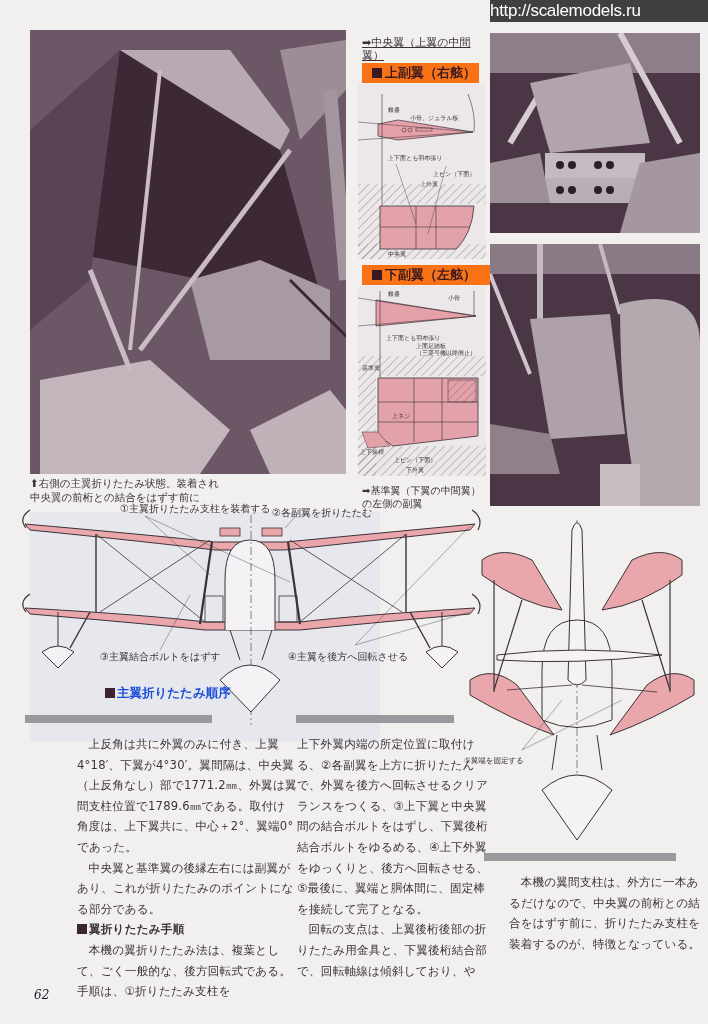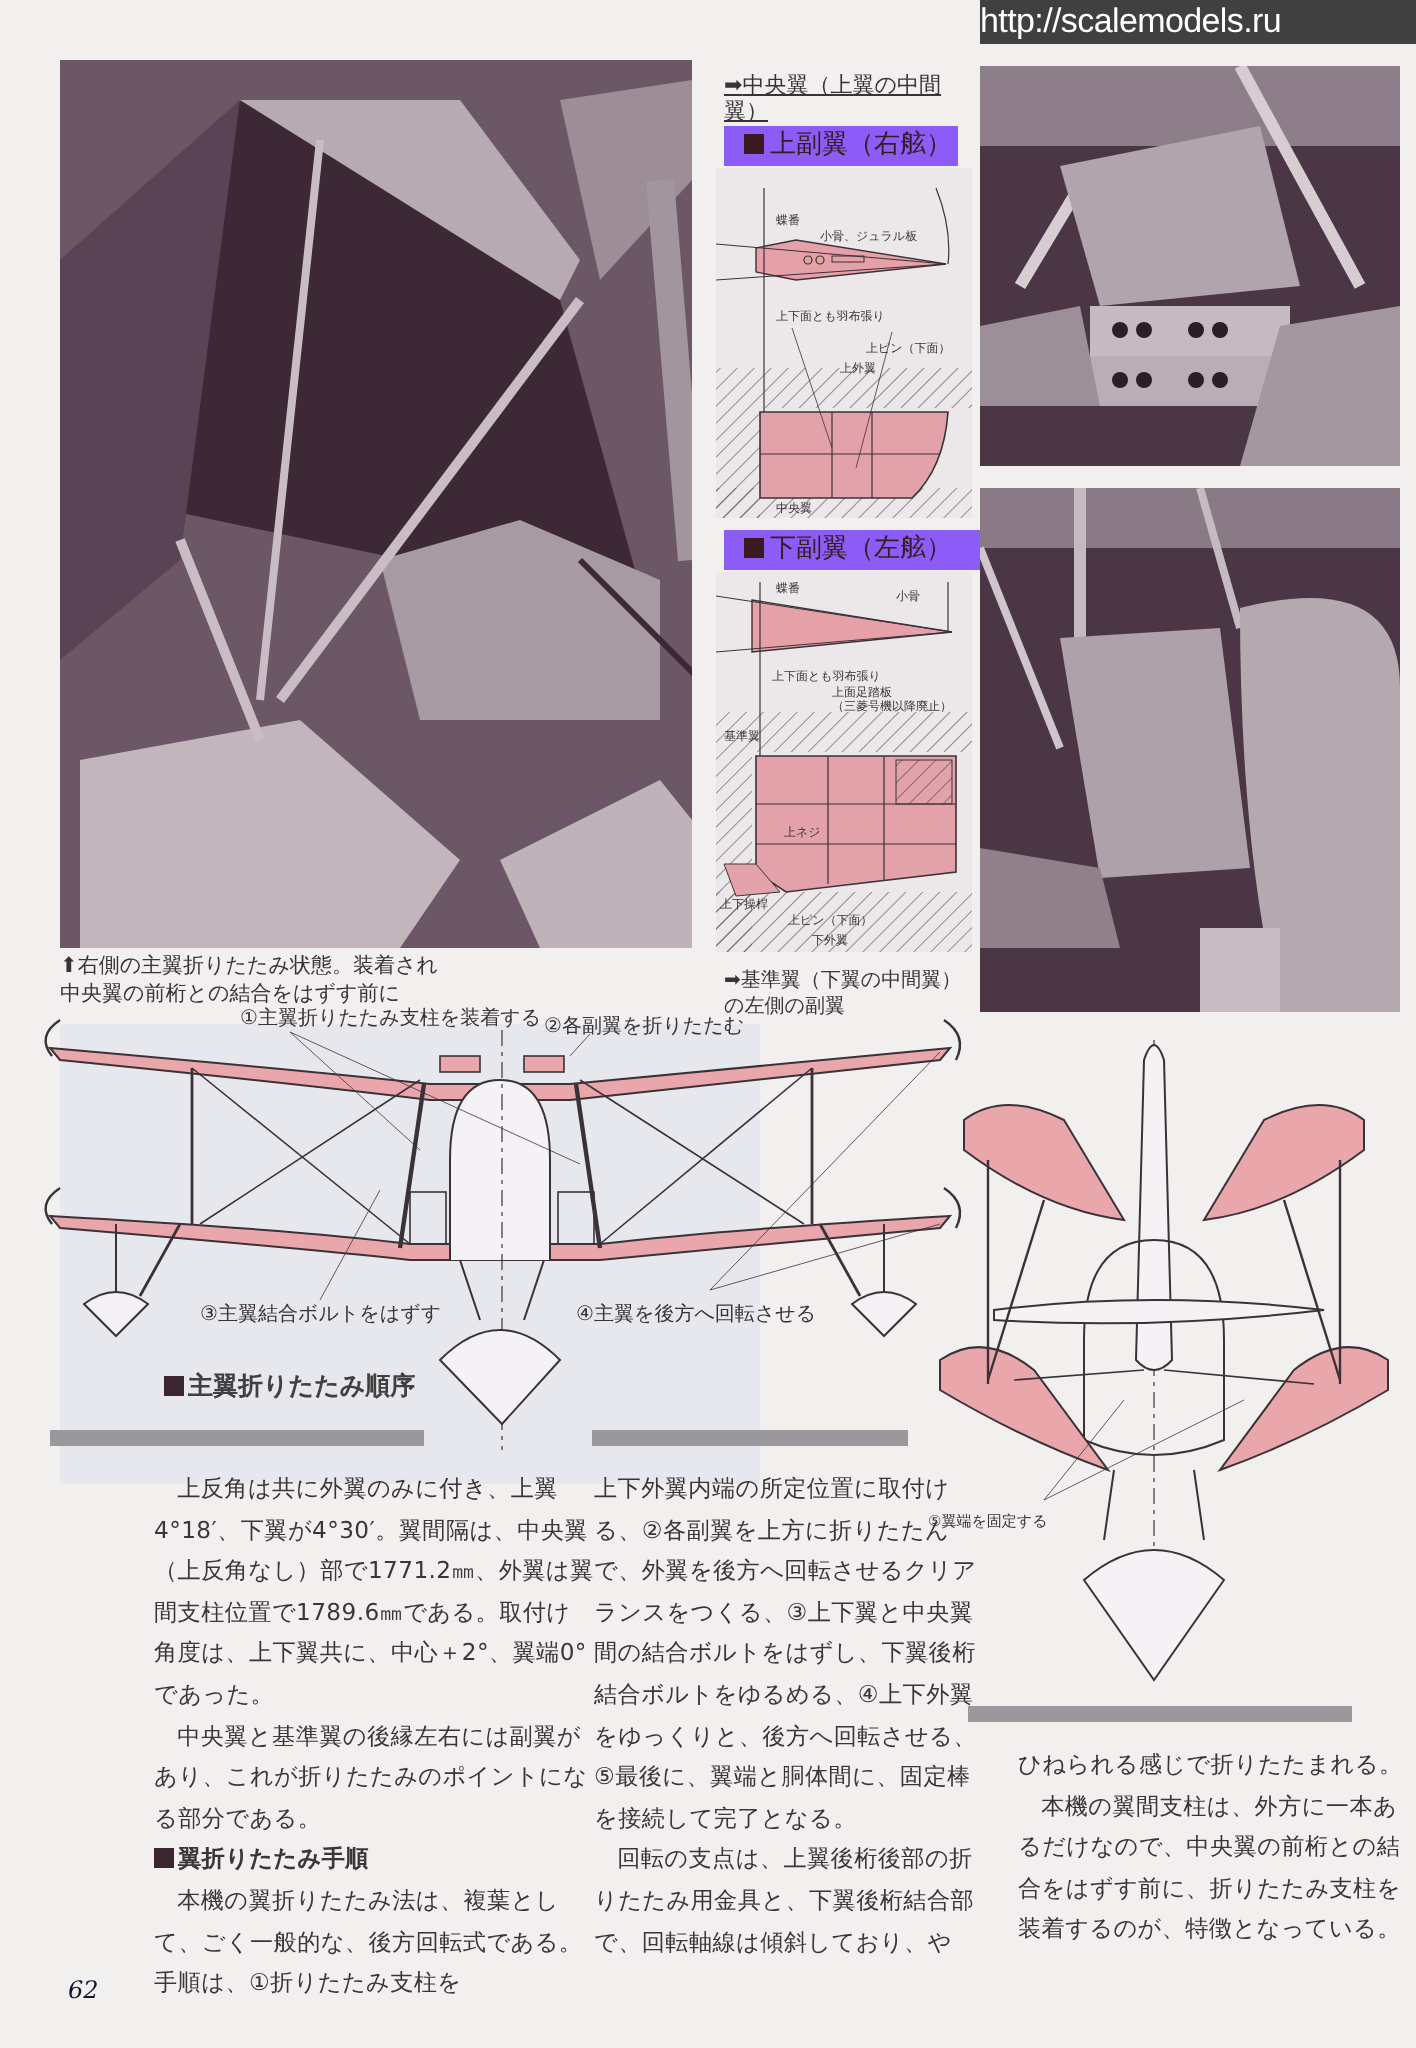--- a/index.html
+++ b/index.html
@@ -17,34 +17,34 @@
   }
   .photo {
     position: absolute; overflow: hidden;
     background: #4a3645;
   }
   .photo svg { display: block; width: 100%; height: 100%; }
   .caption {
     position: absolute; font-size: 10.5px; line-height: 14px; color: #3a3238;
   }
   .red-header {
-    position: absolute; background: #8b5cf6; color: #3a1a20;
-    font-size: 13px; font-weight: normal; line-height: 20px; padding-left: 10px;
+    position: absolute; background: #f97316; color: #3a1a20;
+    font-size: 13px; font-weight: bold; line-height: 20px; padding-left: 10px;
   }
   .red-header .sq { display: inline-block; width: 10px; height: 10px; background: #3a1a20; margin-right: 3px; vertical-align: -1px; }
   .diagram { position: absolute; }
   .diagram svg { display: block; }
   .dlabel { font-size: 6px; fill: #3a3238; font-family: "DejaVu Sans", sans-serif; }
   .blabel { font-size: 10px; fill: #3a3238; font-family: "DejaVu Sans", sans-serif; }
   .bluewash {
     position: absolute; background: #e7e8ee;
   }
   .gray-bar { position: absolute; height: 8px; background: #9a989c; }
   .section-title {
-    position: absolute; font-size: 12.5px; font-weight: bold; color: #404040;
+    position: absolute; font-size: 12.5px; font-weight: bold; color: #1d4ed8; margin-left: 23px;
   }
   .section-title .sq { display: inline-block; width: 10px; height: 10px; background: #3a2530; margin-right: 2px; vertical-align: -1px; }
   .col {
     position: absolute; font-size: 11.6px; line-height: 20.6px; color: #3c3438;
     letter-spacing: 0.2px;
     margin-left: 15px;
   }
   .col p { margin: 0; }
   .col .indent { text-indent: 1em; }
   .col .sub { font-weight: bold; }
@@ -298,17 +298,16 @@
   <p class="sub"><span class="sq"></span><span>翼折りたたみ手順</span></p>
   <p class="indent">本機の翼折りたたみ法は、複葉として、ごく一般的な、後方回転式である。手順は、①折りたたみ支柱を</p>
 </div>
 
 <div class="col" style="left:282px; top:734px; width:200px;">
   <p>上下外翼内端の所定位置に取付ける、②各副翼を上方に折りたたんで、外翼を後方へ回転させるクリアランスをつくる、③上下翼と中央翼間の結合ボルトをはずし、下翼後桁結合ボルトをゆるめる、④上下外翼をゆっくりと、後方へ回転させる、⑤最後に、翼端と胴体間に、固定棒を接続して完了となる。</p>
   <p class="indent">回転の支点は、上翼後桁後部の折りたたみ用金具と、下翼後桁結合部で、回転軸線は傾斜しており、やゝ</p>
 </div>
 
 <div class="col" style="left:494px; top:872px; width:200px;">
-  <p>ひねられる感じで折りたたまれる。</p>
   <p class="indent">本機の翼間支柱は、外方に一本あるだけなので、中央翼の前桁との結合をはずす前に、折りたたみ支柱を装着するのが、特徴となっている。</p>
 </div>
 
 <div class="page-num">62</div>
 
 </body></html>

